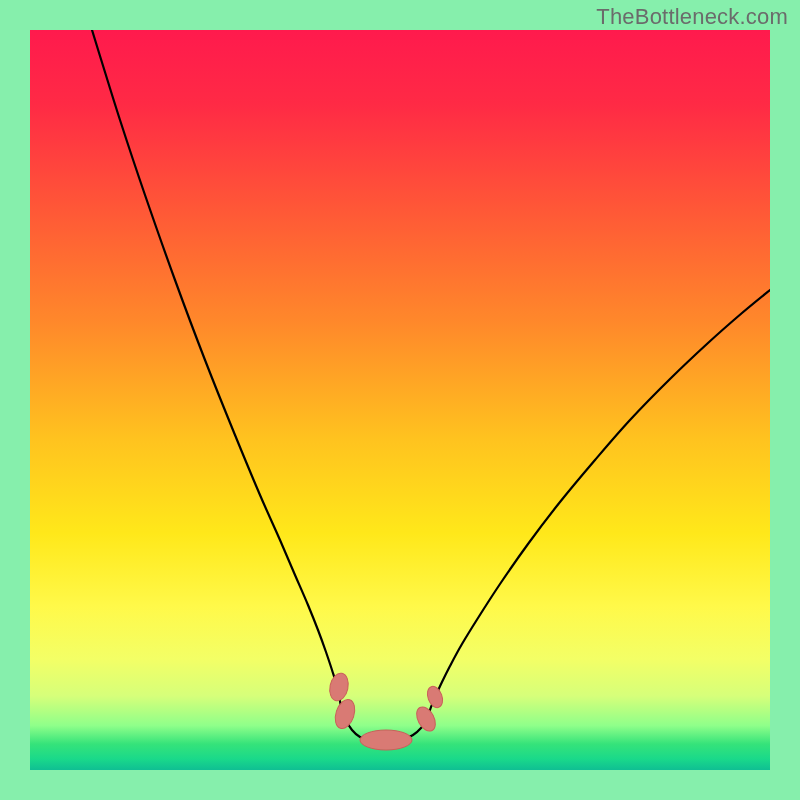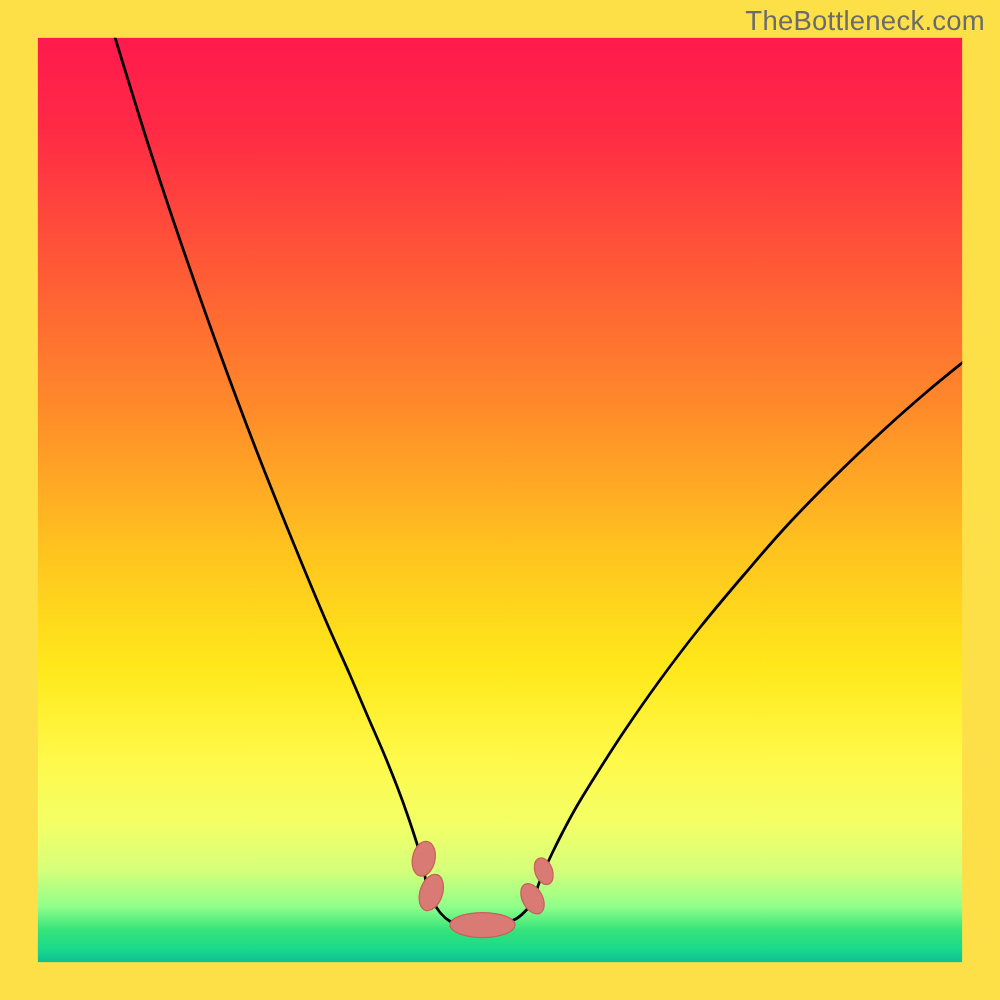--- a/index.html
+++ b/index.html
@@ -7,21 +7,21 @@
     padding: 0;
     width: 800px;
     height: 800px;
     overflow: hidden;
     background: #000;
     font-family: Arial, Helvetica, sans-serif;
   }
   .frame {
     position: absolute;
     inset: 0;
-    background: #fde047;
+    background: #86efac;
     padding-left: 39px;
   }
   .plot {
     position: absolute;
     left: 30px;
     top: 30px;
     width: 740px;
     height: 740px;
     overflow: hidden;
   }

